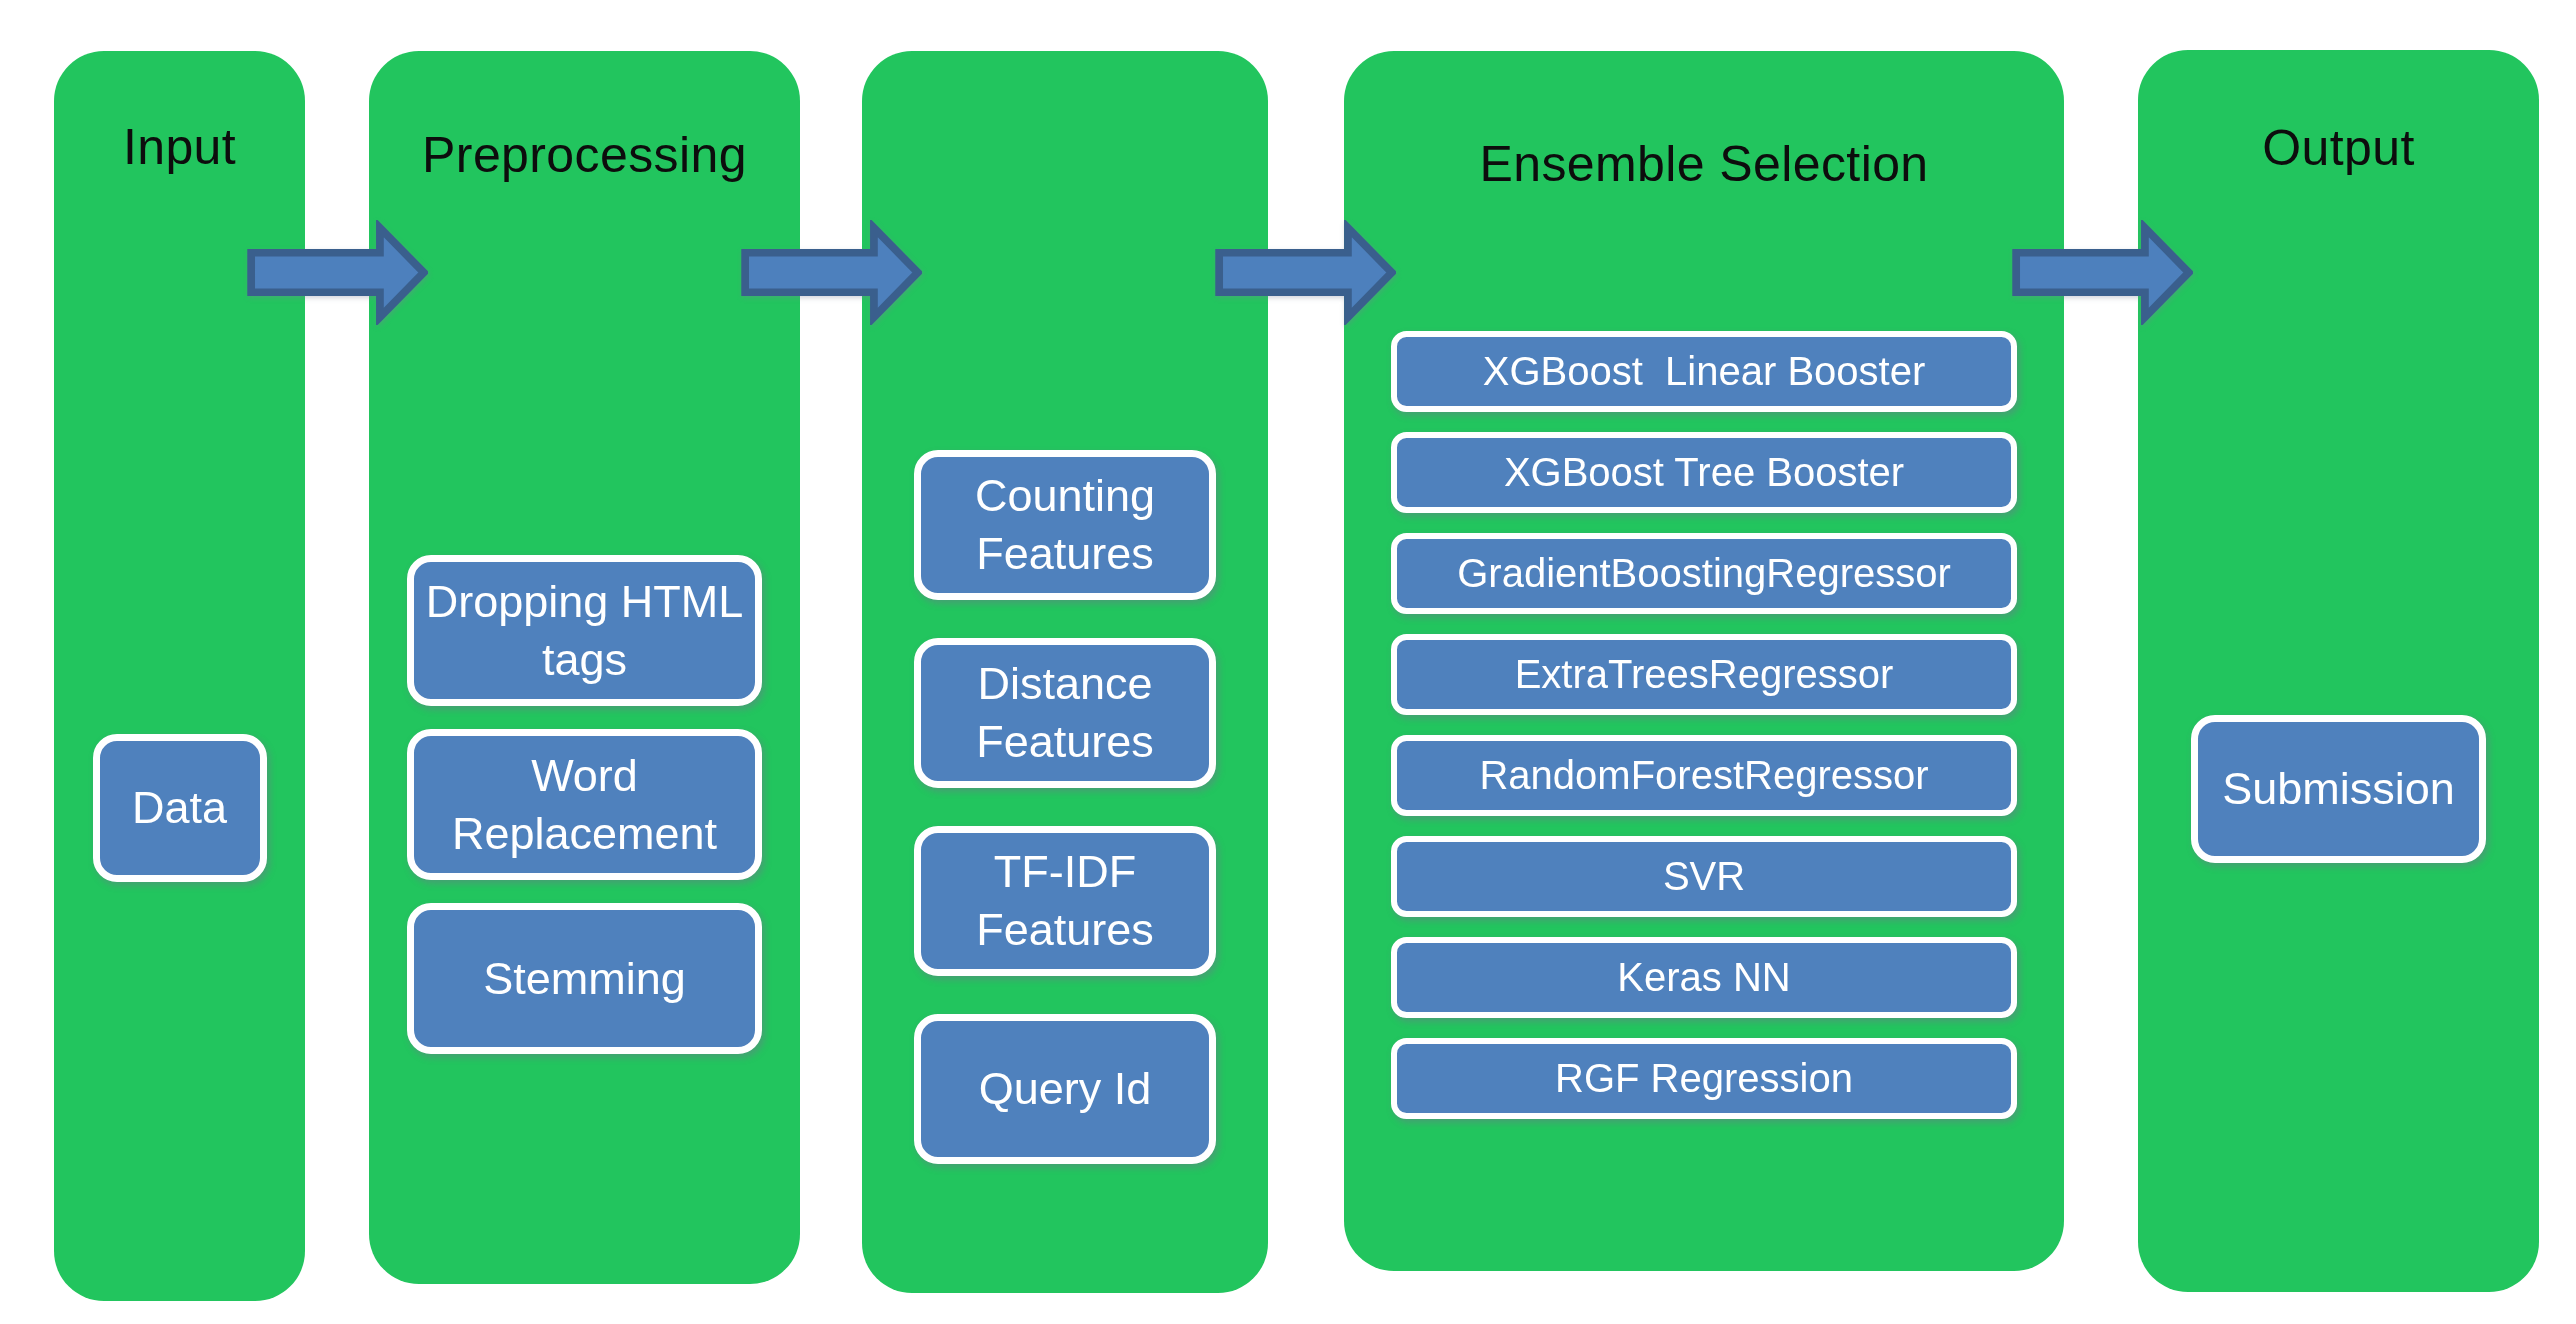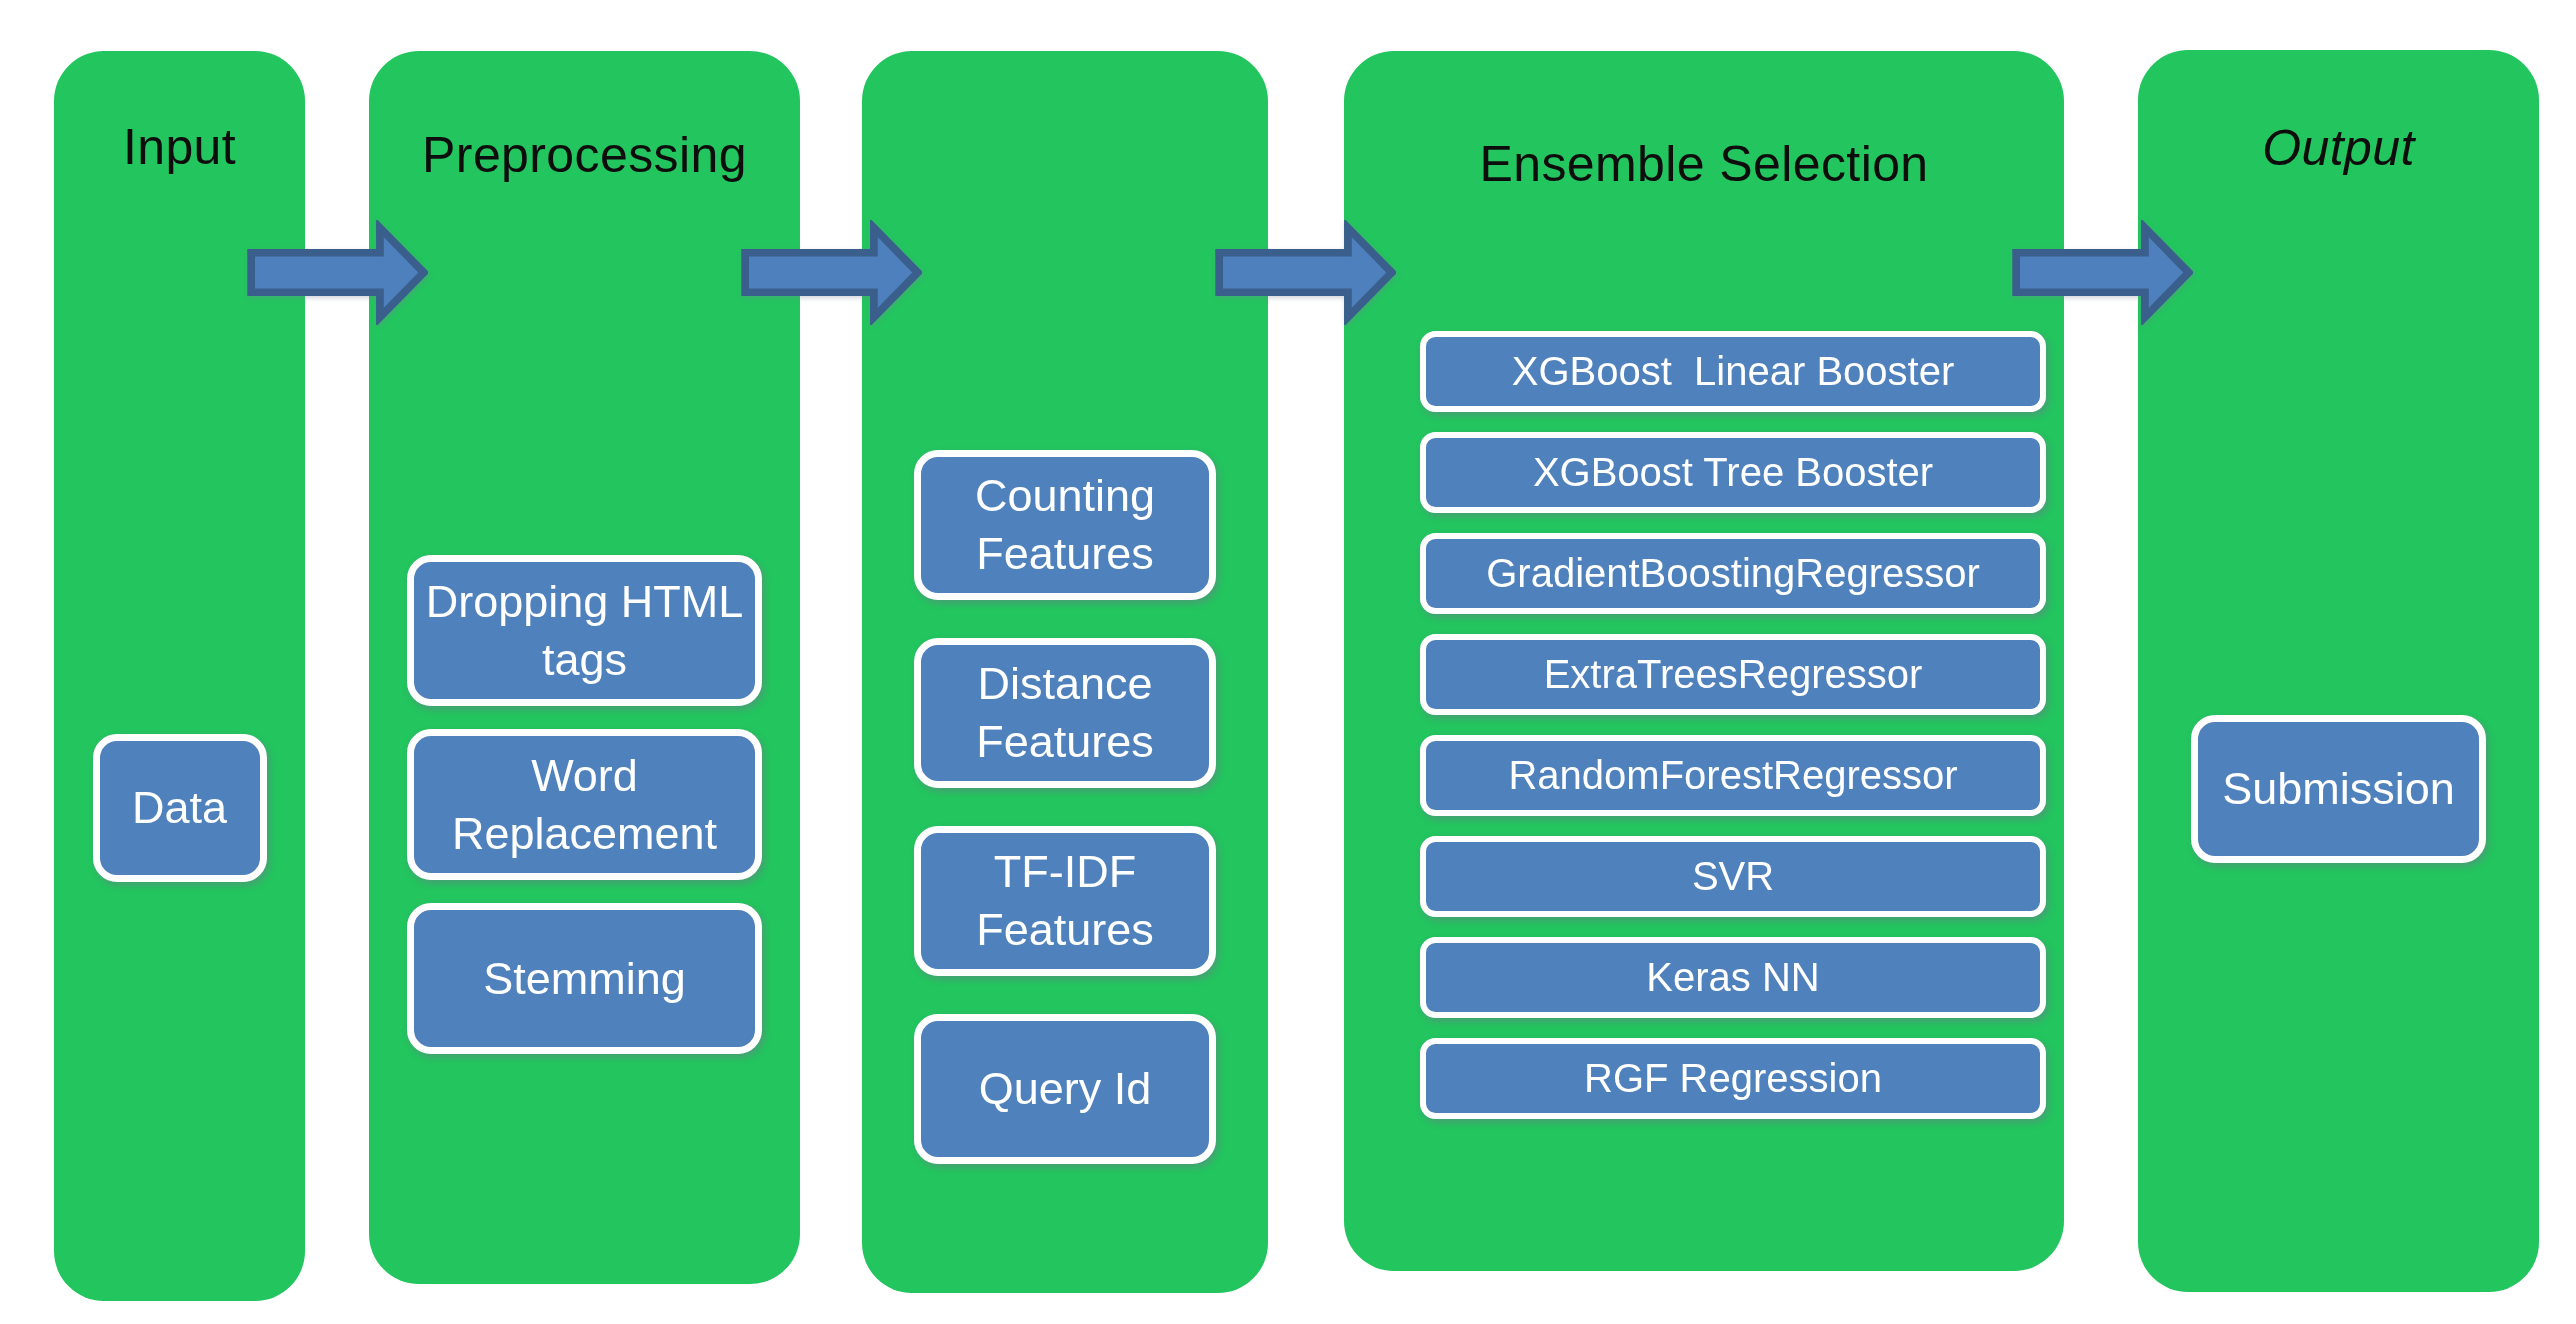--- a/index.html
+++ b/index.html
@@ -65,25 +65,25 @@
   #col-preprocessing .boxes     { top: 504px; gap: 23px; }
   #col-preprocessing .node-box  { width: 355px; height: 151px; }
 
   #col-feature-extraction            { left: 862px; top: 51px; width: 406px; height: 1242px; }
   #col-feature-extraction .col-title { margin-top: 60px; }
   #col-feature-extraction .boxes     { top: 399px; gap: 38px; }
   #col-feature-extraction .node-box  { width: 302px; height: 150px; }
 
   #col-ensemble-selection            { left: 1344px; top: 51px; width: 720px; height: 1220px; }
   #col-ensemble-selection .col-title { margin-top: 79px; }
-  #col-ensemble-selection .boxes     { top: 280px; gap: 20px; padding-left: 29px; }
+  #col-ensemble-selection .boxes     { top: 280px; gap: 20px; }
   #col-ensemble-selection .node-box  { width: 626px; height: 81px; border-radius: 15.5px; border-width: 6.9px; font-size: 40px; }
 
   #col-output              { left: 2138px; top: 50px; width: 401px; height: 1242px; }
-  #col-output .col-title   { margin-top: 64px; font-style: italic; }
+  #col-output .col-title   { margin-top: 64px; }
   #col-output .boxes       { top: 665px; gap: 36px; }
   #col-output .node-box    { width: 295px; height: 148px; }
 
   .flow-arrow {
     position: absolute;
     top: 220px;
     width: 182px;
     height: 105px;
     filter: drop-shadow(1.7px 2.6px 2.6px rgba(120,130,150,0.35));
   }

